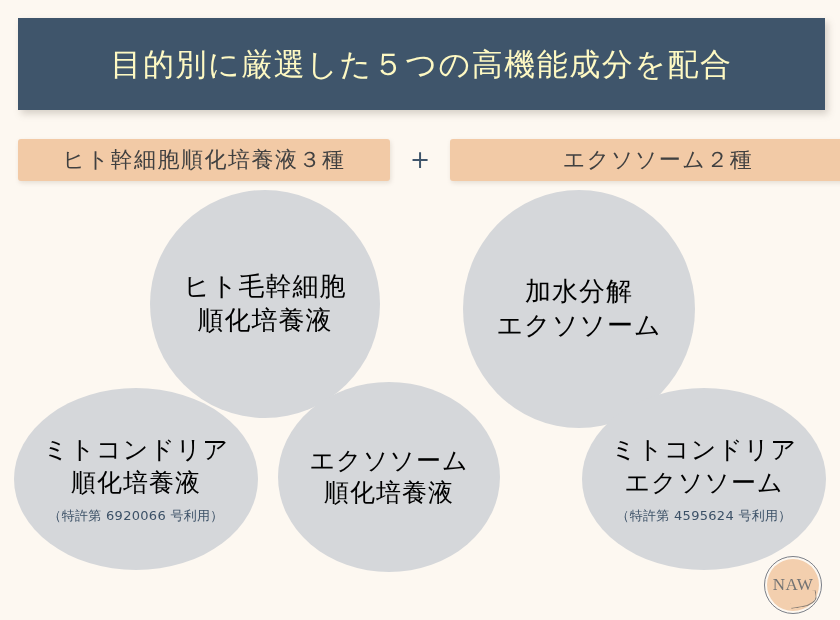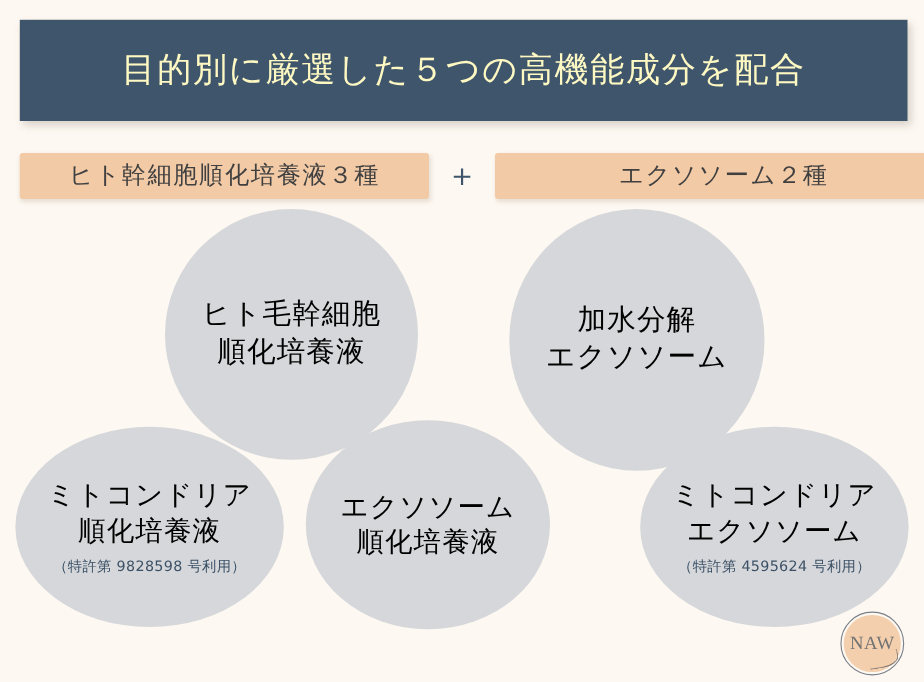--- a/index.html
+++ b/index.html
@@ -199,21 +199,21 @@
   </div>
 
   <div class="bubble bubble-hydro">
     <div class="bubble-line">加水分解</div>
     <div class="bubble-line">エクソソーム</div>
   </div>
 
   <div class="bubble bubble-skin">
     <div class="bubble-line">ミトコンドリア</div>
     <div class="bubble-line">順化培養液</div>
-    <div class="bubble-note">（特許第 9828598 号利用）</div>
+    <div class="bubble-note">（特許第 6920066 号利用）</div>
   </div>
 
   <div class="bubble bubble-kera">
     <div class="bubble-line">エクソソーム</div>
     <div class="bubble-line">順化培養液</div>
   </div>
 
   <div class="bubble bubble-mito">
     <div class="bubble-line">ミトコンドリア</div>
     <div class="bubble-line">エクソソーム</div>

